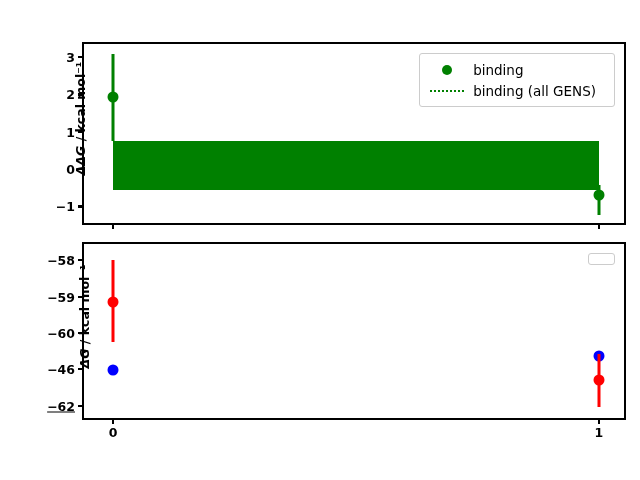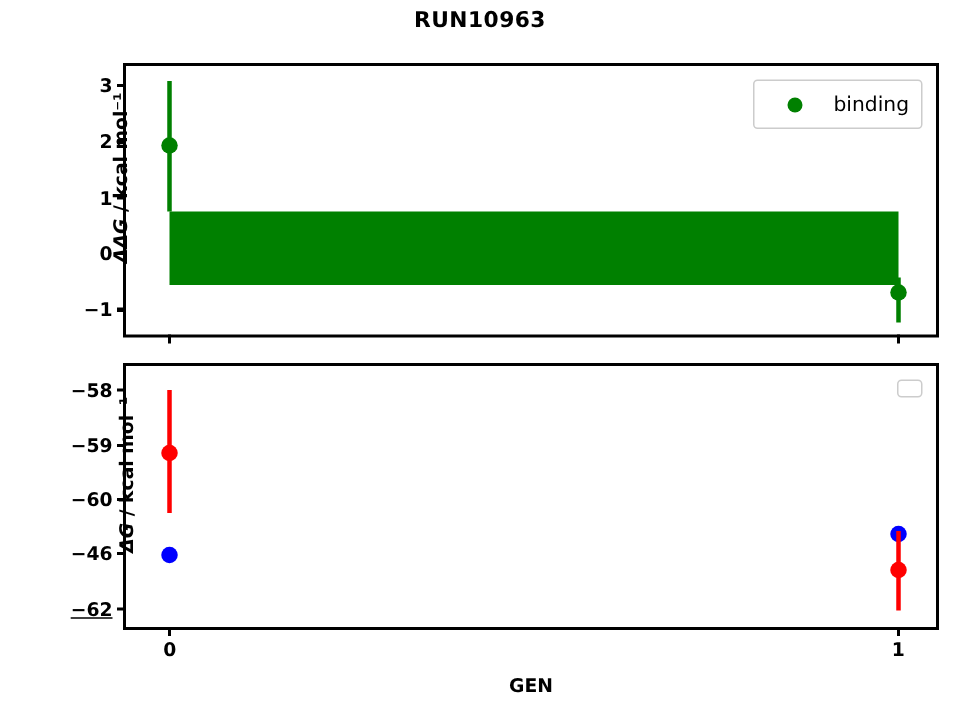--- a/index.html
+++ b/index.html
@@ -139,21 +139,21 @@
     position: absolute;
   }
 
   
   .legend {
     position: absolute;
     box-sizing: border-box;
     background: #ffffff;
     border: 1.1px solid #cccccc;
     border-radius: 3px;
-    padding: 5px 8px 5px 7px;
+    padding: 5px 18px 5px 7px;
     box-shadow: 0 0 0 0 rgba(0,0,0,0);
   }
   #legend-top    { right: 9px; top: 9px; }
   #legend-bottom { right: 9px; top: 9px; }
   .legend-row {
     display: flex;
     align-items: center;
     height: 21px;
   }
   .legend-key {
@@ -178,21 +178,20 @@
     color: #000000;
     white-space: nowrap;
     padding-left: 6px;
   }
 </style>
 </head>
 <body>
 
 <div id="figure">
 
-  <div id="fig-title">RUN10963</div>
 
   <div class="axes" id="axes-top">
     <div class="ylabel" id="ylabel-top"><span>ΔΔG</span><span class="unit"> / kcal mol⁻¹</span></div>
     <div class="plotarea" id="plot-top">
         <div class="errbar" style="left: 29.1429px; top: 10.0837px; height: 86.6449px; background: rgb(0, 128, 0);"></div>
         <div class="marker" title="binding: 1.92" style="left: 29.1429px; top: 53.4061px; background: rgb(0, 128, 0);"></div>
         <div class="errbar" style="left: 514.857px; top: 140.798px; height: 29.8776px; background: rgb(0, 128, 0);"></div>
         <div class="marker" title="binding: -0.68" style="left: 514.857px; top: 150.508px; background: rgb(0, 128, 0);"></div>
         <div class="fillband" style="left: 29.1429px; width: 485.714px; top: 97.102px; height: 49.298px; background: rgb(0, 128, 0);"></div>
       </div>
@@ -209,20 +208,26 @@
         <div class="ytick-label" style="top: 162.459px;">−1</div>
         <div class="xtick-mark" style="left: 28.0429px;"></div>
         <div class="xtick-mark" style="left: 513.757px;"></div>
       </div>
     <div class="legend" id="legend-top">
         <div class="legend-row">
           <span class="legend-key">
             <span class="legend-dot" style="background: rgb(0, 128, 0);"></span>
           </span>
           <span class="legend-text">binding</span>
+        </div>
+        <div class="legend-row">
+          <span class="legend-key">
+            <span class="legend-dotted" style="border-top-color: rgb(0, 128, 0);"></span>
+          </span>
+          <span class="legend-text">binding (all GENS)</span>
         </div>
       </div>
   </div>
 
   <div class="axes" id="axes-bottom">
     <div class="ylabel" id="ylabel-bottom"><span>ΔG</span><span class="unit"> / kcal mol⁻¹</span></div>
     <div class="plotarea" id="plot-bottom">
         <div class="errbar" style="left: 29.1429px; top: 122.42px; height: 7.99184px; background: rgb(0, 0, 255);"></div>
         <div class="marker" title="solvent: -61.03" style="left: 29.1429px; top: 126.416px; background: rgb(0, 0, 255);"></div>
         <div class="errbar" style="left: 514.857px; top: 107.163px; height: 8.71837px; background: rgb(0, 0, 255);"></div>
@@ -245,15 +250,14 @@
         <div class="ytick-label" style="top: 161.653px; text-decoration: underline;">−62</div>
         <div class="xtick-mark" style="left: 28.0429px;"></div>
         <div class="xtick-label" style="left: 29.1429px;">0</div>
         <div class="xtick-mark" style="left: 513.757px;"></div>
         <div class="xtick-label" style="left: 514.857px;">1</div>
       </div>
     <div class="legend" id="legend-bottom">
       </div>
   </div>
 
-  <div id="xlabel">GEN</div>
 
 </div>
 
 </body></html>

